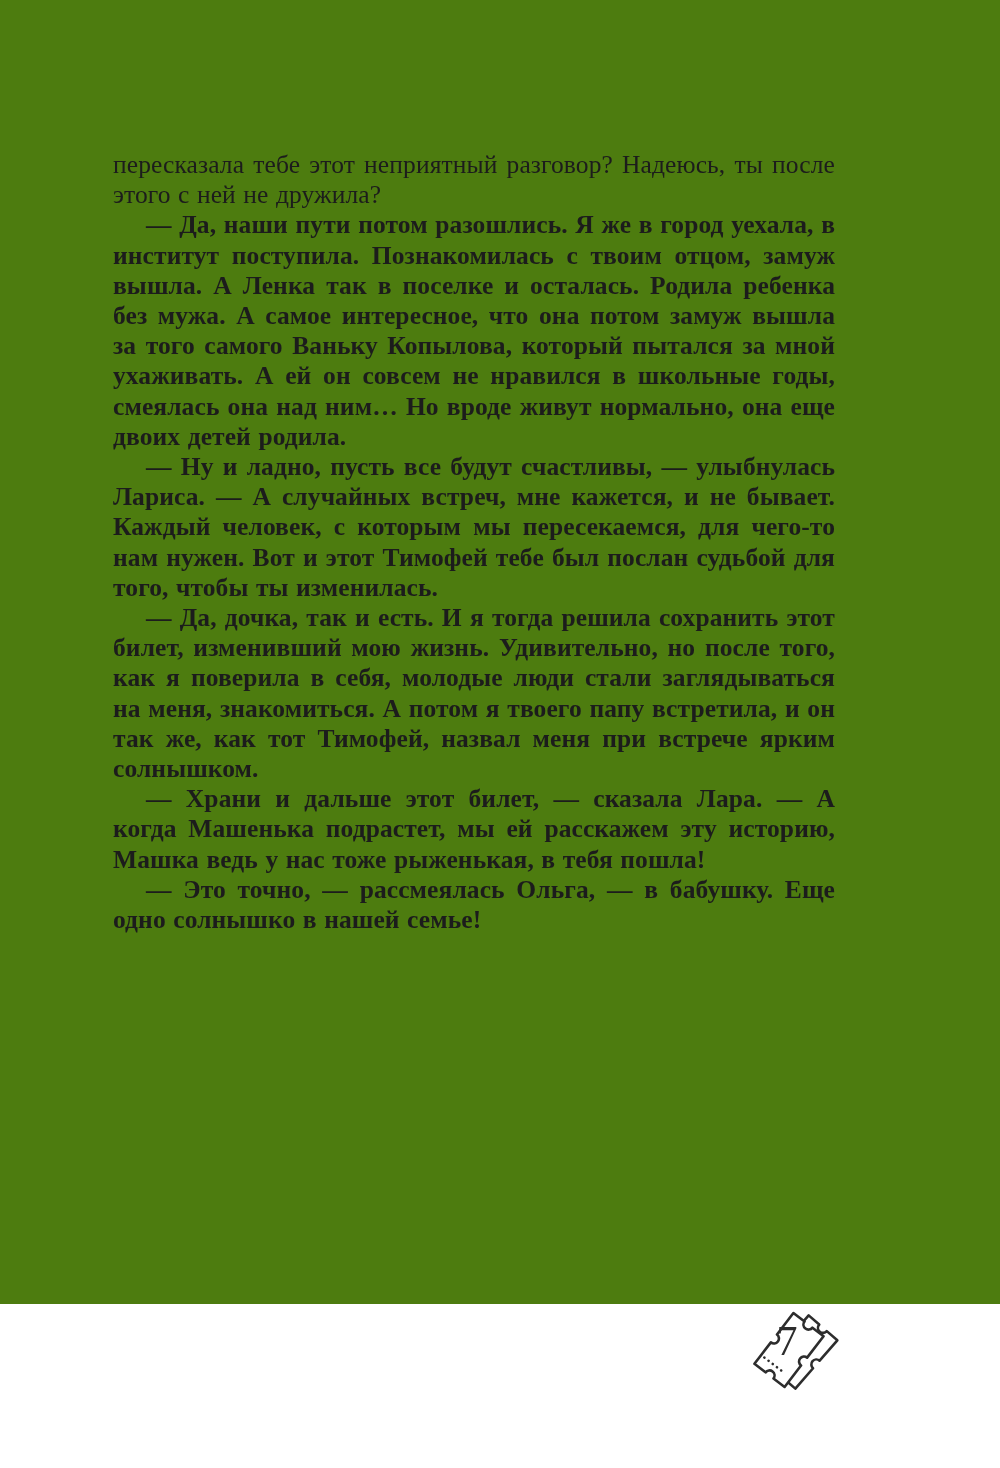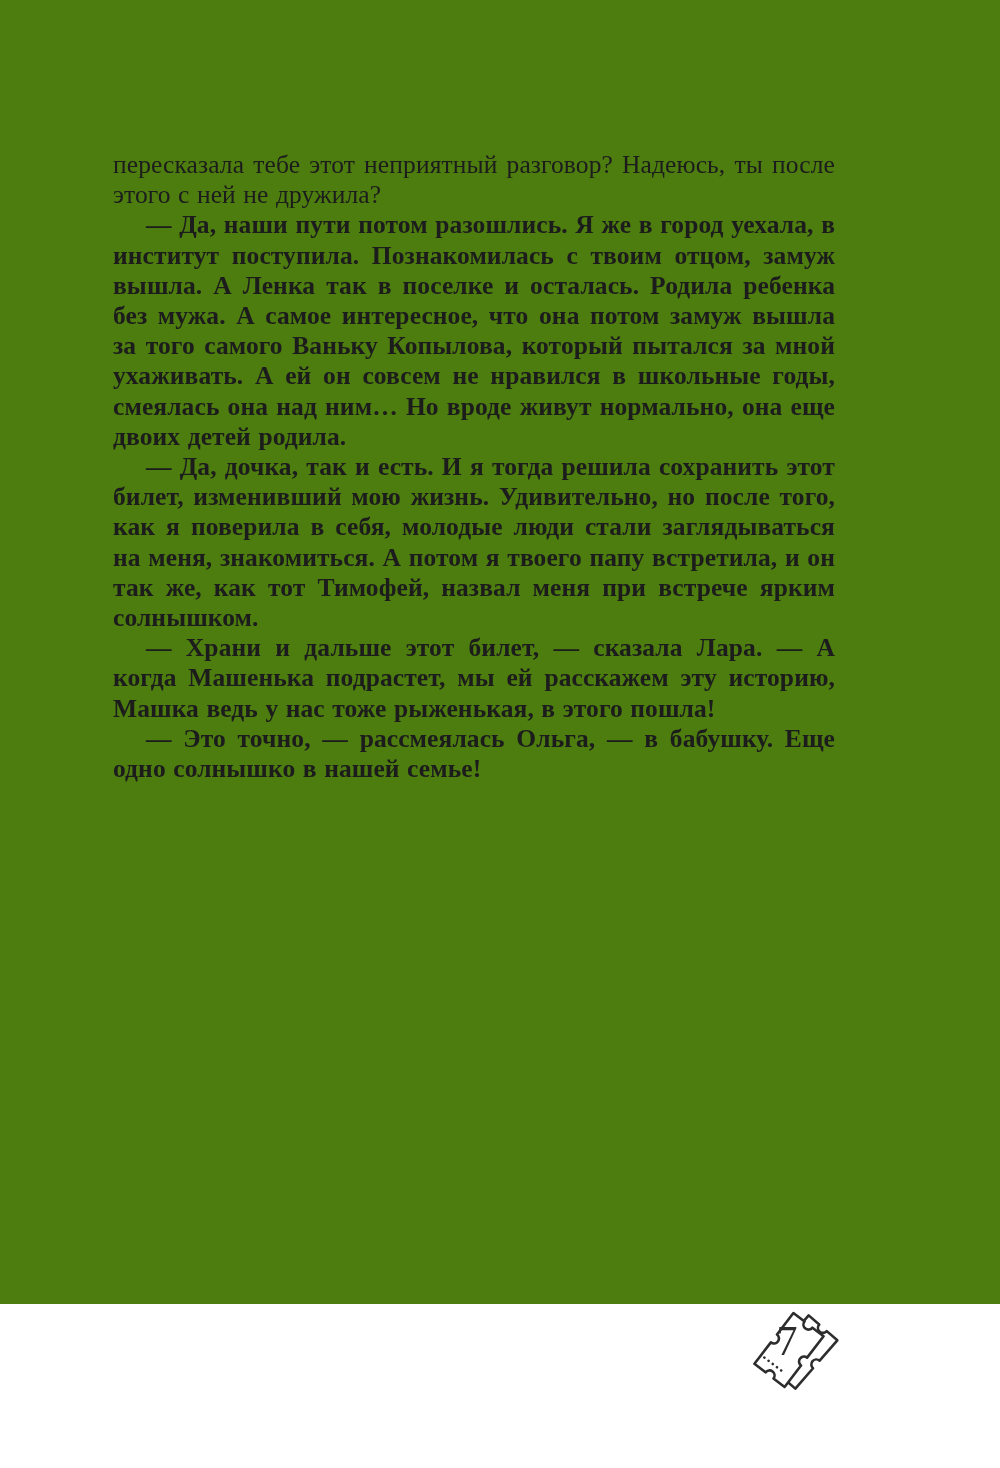--- a/index.html
+++ b/index.html
@@ -72,22 +72,23 @@
   }
 </style>
 </head>
 <body>
 
 <div class="page">
 
   <main class="text-block">
       <p class="para">пересказала тебе этот неприятный разговор? Надеюсь, ты после этого с ней не дружила?</p>
       <p class="para indent">— Да, наши пути потом разошлись. Я же в город уехала, в институт поступила. Познакомилась с твоим отцом, замуж вышла. А Ленка так в поселке и осталась. Родила ребенка без мужа. А самое интересное, что она потом замуж вышла за того самого Ваньку Копылова, который пытался за мной ухаживать. А ей он совсем не нравился в школьные годы, смеялась она над ним… Но вроде живут нормально, она еще двоих детей родила.</p>
+      <p class="para indent">— Ну и ладно, пусть все будут счастливы, — улыбнулась Лариса. — А случайных встреч, мне кажется, и не бывает. Каждый человек, с которым мы пересекаемся, для чего-то нам нужен. Вот и этот Тимофей тебе был послан судьбой для того, чтобы ты изменилась.</p>
       <p class="para indent">— Да, дочка, так и есть. И я тогда решила сохранить этот билет, изменивший мою жизнь. Удивительно, но после того, как я поверила в себя, молодые люди стали заглядываться на меня, знакомиться. А потом я твоего папу встретила, и он так же, как тот Тимофей, назвал меня при встрече ярким солнышком.</p>
-      <p class="para indent">— Храни и дальше этот билет, — сказала Лара. — А когда Машенька подрастет, мы ей расскажем эту историю, Машка ведь у нас тоже рыженькая, в этого пошла!</p>
+      <p class="para indent">— Храни и дальше этот билет, — сказала Лара. — А когда Машенька подрастет, мы ей расскажем эту историю, Машка ведь у нас тоже рыженькая, в тебя пошла!</p>
       <p class="para indent">— Это точно, — рассмеялась Ольга, — в бабушку. Еще одно солнышко в нашей семье!</p>
     </main>
 
   <svg class="footer-ornament" viewBox="0 0 132 132" xmlns="http://www.w3.org/2000/svg" aria-hidden="true">
 
     <g transform="translate(69,71) rotate(41)">
       <path class="tk" d="M -19 -32 L -5 -32 A 5 5 0 0 0 5 -32 L 19 -32
            L 19 -5 A 5 5 0 0 0 19 5 L 19 32
            L 5 32 A 5 5 0 0 0 -5 32 L -19 32
            L -19 5 A 5 5 0 0 0 -19 -5 Z"></path>

